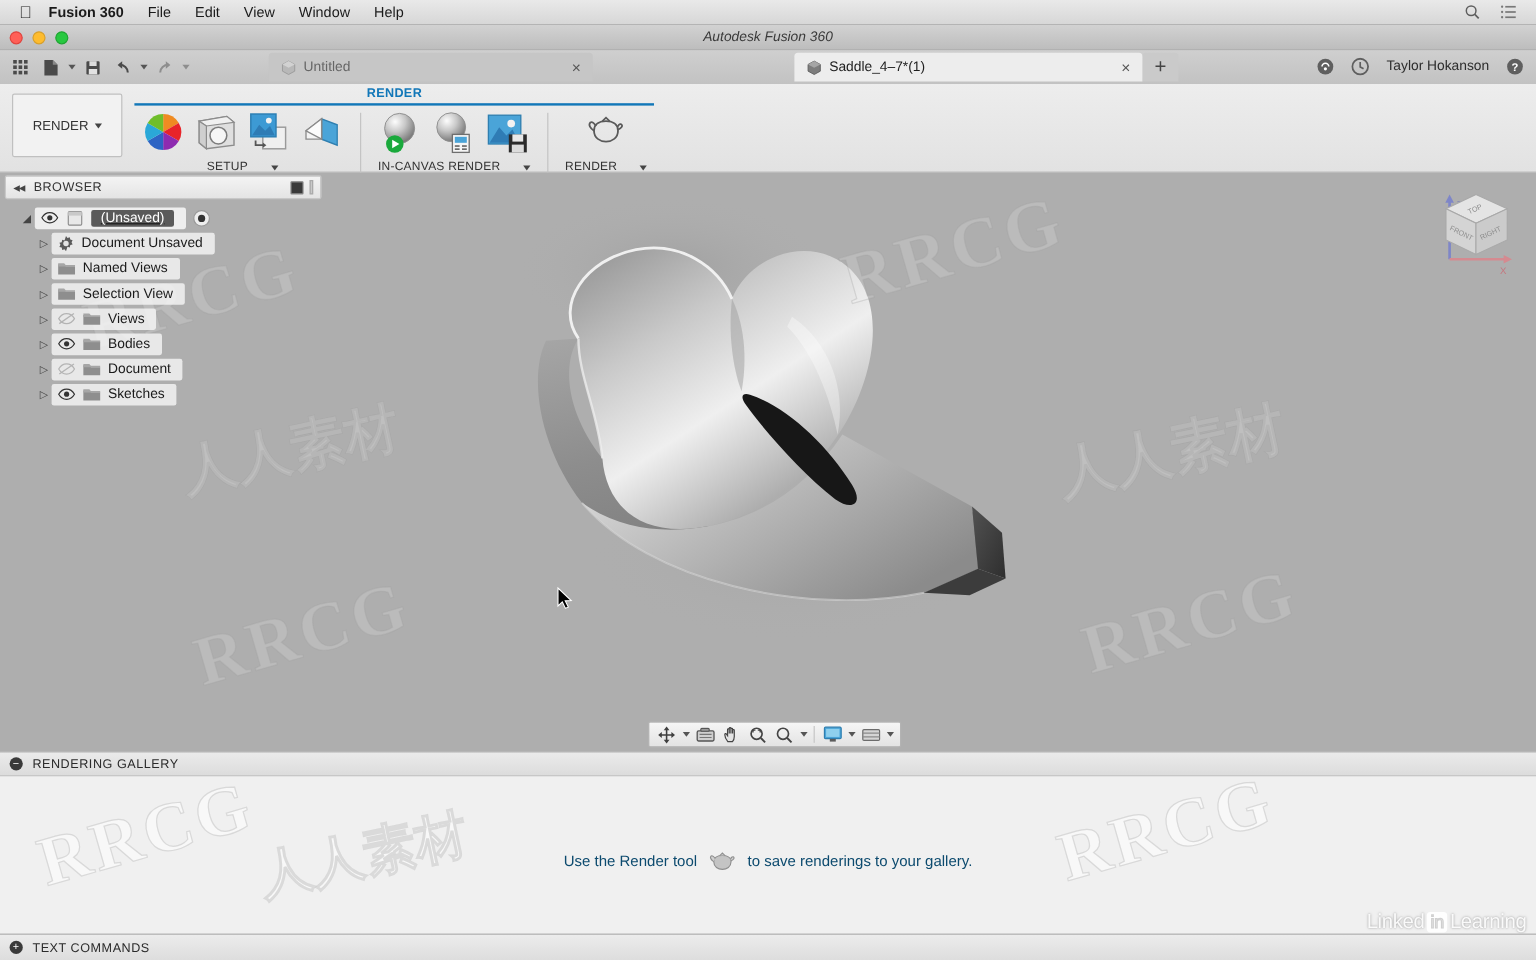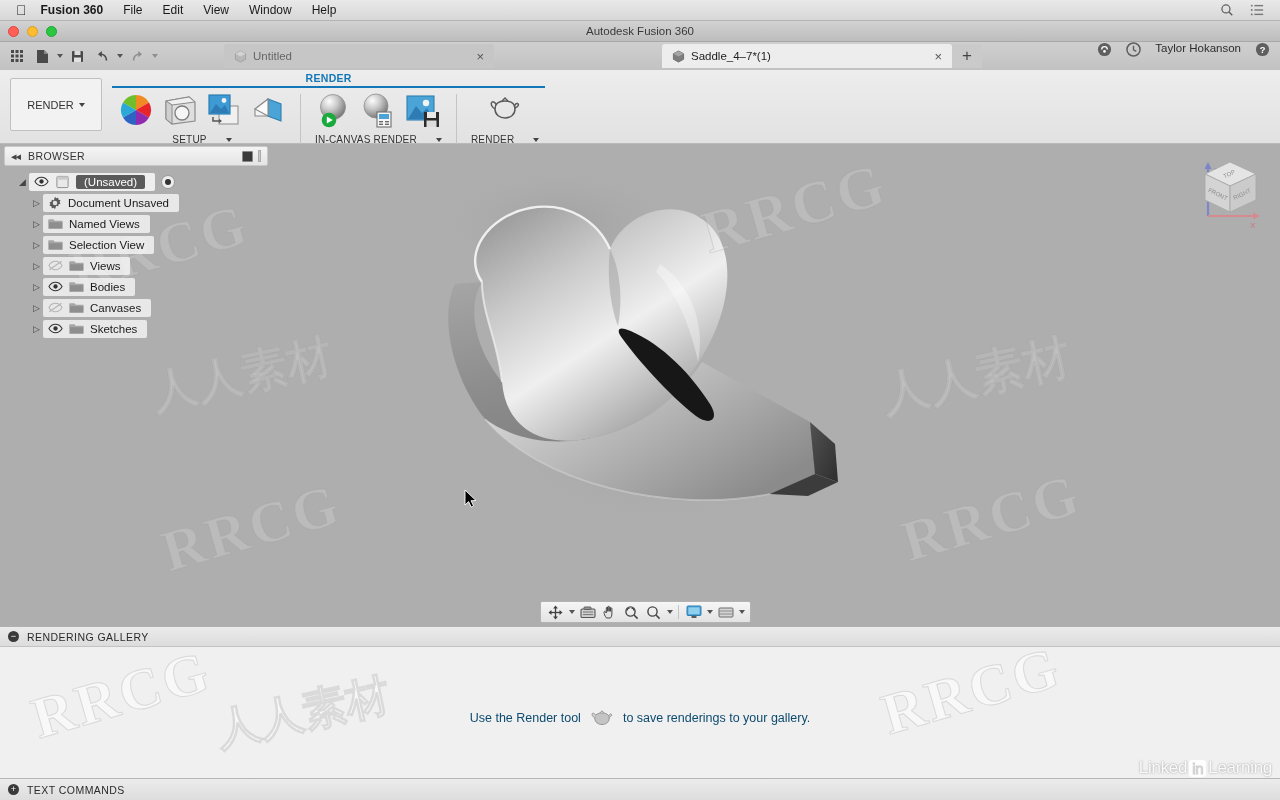--- a/index.html
+++ b/index.html
@@ -30,21 +30,21 @@
     position: absolute; top: 21px; left: 0; width: 1280px; height: 21px;
     background: linear-gradient(to bottom, #d2d2d2, #bdbdbd);
     border-bottom: 1px solid #a8a8a8;
     display: flex; align-items: center; justify-content: center;
   }
   .traffic { position: absolute; left: 8px; top: 5px; display: flex; gap: 8px; }
   .tl { width: 11px; height: 11px; border-radius: 50%; }
   .tl.r { background: #ff5f57; border: .5px solid #e0443e; }
   .tl.y { background: #febc2e; border: .5px solid #d8a02b; }
   .tl.g { background: #28c840; border: .5px solid #1fa532; }
-  .title-text { font-size: 11.5px; color: #3a3a3a; }
+  .title-text { font-size: 11.5px; color: #3a3a3a; font-style: italic; }
 
   
   .tabrow {
     position: absolute; top: 42px; left: 0; width: 1280px; height: 28px;
     background: linear-gradient(to bottom, #cfcfcf, #c2c2c2);
     display: flex; align-items: flex-end;
   }
   .qat { display: flex; align-items: center; height: 28px; padding: 0 6px; gap: 3px; }
   .qat-btn {
     width: 22px; height: 22px; display: flex; align-items: center; justify-content: center;
@@ -63,21 +63,21 @@
     border-radius: 3px 3px 0 0; position: relative; min-width: 120px;
   }
   .ftab.inactive { background: #c6c6c6; color: #666; }
   .ftab.active { background: #ededed; color: #1e1e1e; }
   .ftab .cube { width: 13px; height: 13px; }
   .ftab .tabx { margin-left: auto; padding-left: 14px; font-size: 13px; color: #555; line-height: 1; }
   .tab-plus {
     width: 30px; height: 24px; display: flex; align-items: center; justify-content: center;
     font-size: 17px; color: #444; background: #cacaca; border-radius: 3px 3px 0 0;
   }
-  .tabrow-right { display: flex; align-items: flex-start; gap: 14px; height: 28px; padding: 0 10px 2px 10px; }
+  .tabrow-right { display: flex; align-items: center; gap: 14px; height: 28px; padding: 0 10px 2px 10px; }
   .user-name { font-size: 11.5px; color: #2d2d2d; }
   .round-ico { width: 15px; height: 15px; }
 
   
   .ribbon {
     position: absolute; top: 70px; left: 0; width: 1280px; height: 74px;
     background: linear-gradient(to bottom, #ededed, #e2e2e2);
     border-bottom: 1px solid #b9b9b9;
     display: flex; align-items: flex-start;
   }
@@ -133,21 +133,21 @@
   .tree { padding: 5px 0 0 0; font-size: 11.5px; color: #1a1a1a; }
   .tnode { display: flex; align-items: center; height: 21px; padding-left: 16px; }
   .tnode .arrow {
     width: 13px; font-size: 9px; color: #444; display: flex; align-items: center; justify-content: center;
     flex: 0 0 13px;
   }
   .tnode .chip {
     display: flex; align-items: center; gap: 6px;
     background: rgba(245,245,245,.82); padding: 1px 10px 1px 5px; border-radius: 2px; height: 18px;
   }
-  .tnode.root .chip { background: rgba(245,245,245,.9); }
+  .tnode.root .chip { background: rgba(245,245,245,.9); text-decoration: underline; }
   .tnode.root .nm { background: #5a5a5a; color: #fff; padding: 1px 8px; border-radius: 2px; }
   .eye { width: 15px; height: 11px; flex: 0 0 15px; }
   .eye.off { opacity: .35; }
   .folder { width: 15px; height: 12px; flex: 0 0 15px; }
   .gear { width: 14px; height: 14px; flex: 0 0 14px; }
   .docico { width: 15px; height: 14px; flex: 0 0 15px; }
   .radio-dot {
     width: 14px; height: 14px; border-radius: 50%; background: #eee; border: 1px solid #999;
     display: flex; align-items: center; justify-content: center; margin-left: 6px;
   }
@@ -644,21 +644,21 @@
           <span class="arrow">▷</span>
           <span class="chip">
             <svg class="eye off" viewBox="0 0 16 11">
               <path d="M1 5.5C3 2 5.4 1 8 1s5 1 7 4.5C13 9 10.6 10 8 10S3 9 1 5.5Z" fill="none" stroke="#555" stroke-width="1.1"></path>
               <line x1="1.5" y1="10" x2="14.5" y2="1" stroke="#555" stroke-width="1.2"></line>
               </svg>
             <svg class="folder" viewBox="0 0 16 12">
               <path d="M.5 2.2h5.3l1.4 1.6H15.5V11H.5Z" fill="#8e8e8e"></path>
               <path d="M.5 1h5.3l1.4 1.6H15.5V4H.5Z" fill="#a6a6a6"></path>
               </svg>
-            <span>Canvases</span>
+            <span>Document</span>
           </span>
         </div>
 
         <div class="tnode indent1">
           <span class="arrow">▷</span>
           <span class="chip">
             <svg class="eye" viewBox="0 0 16 11">
               <path d="M1 5.5C3 2 5.4 1 8 1s5 1 7 4.5C13 9 10.6 10 8 10S3 9 1 5.5Z" fill="none" stroke="#333" stroke-width="1.1"></path>
               <circle cx="8" cy="5.5" r="2.3" fill="#333"></circle>
               </svg>

